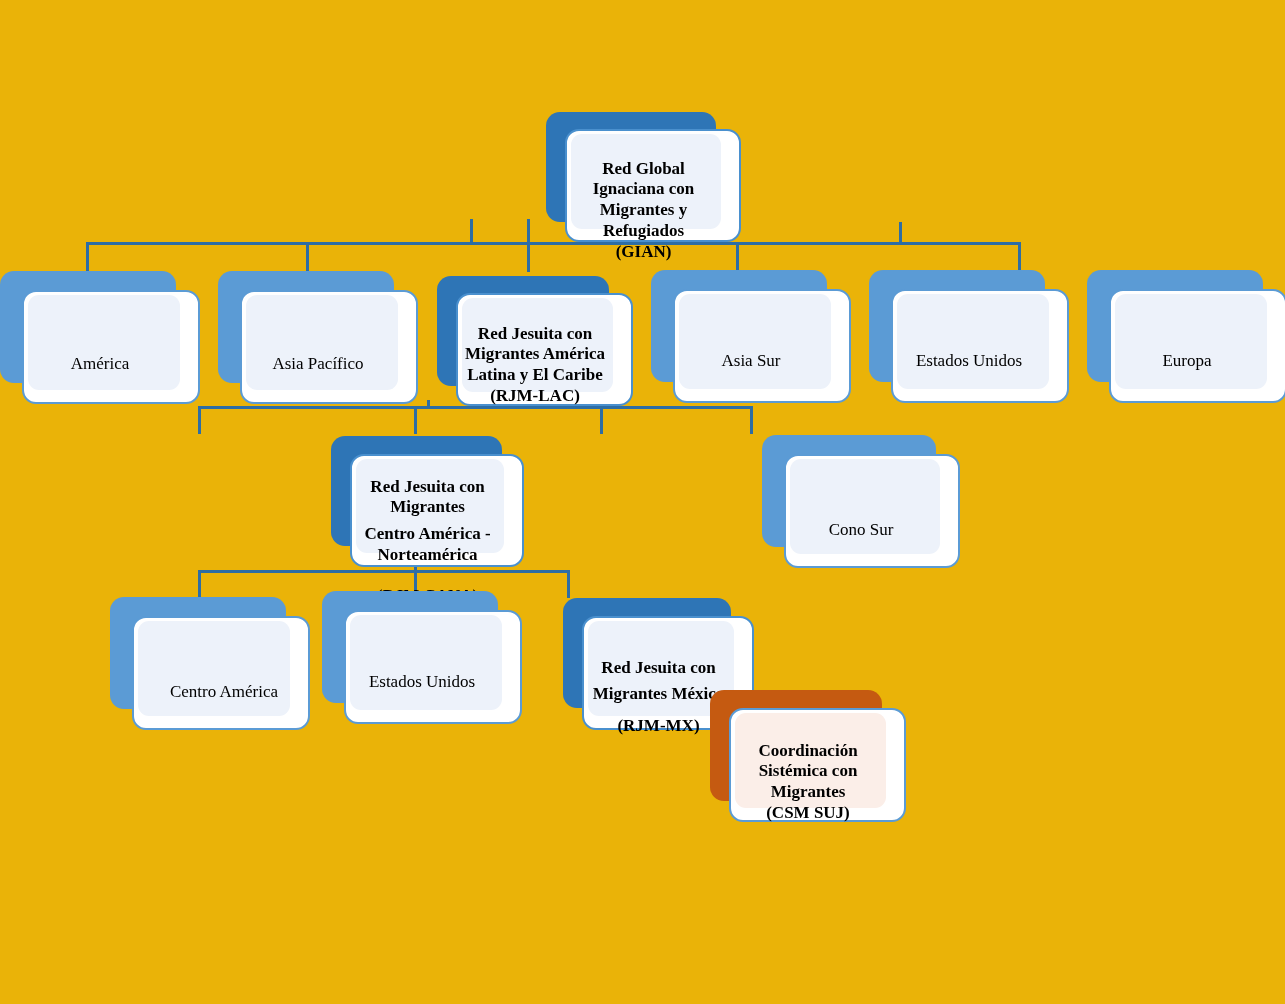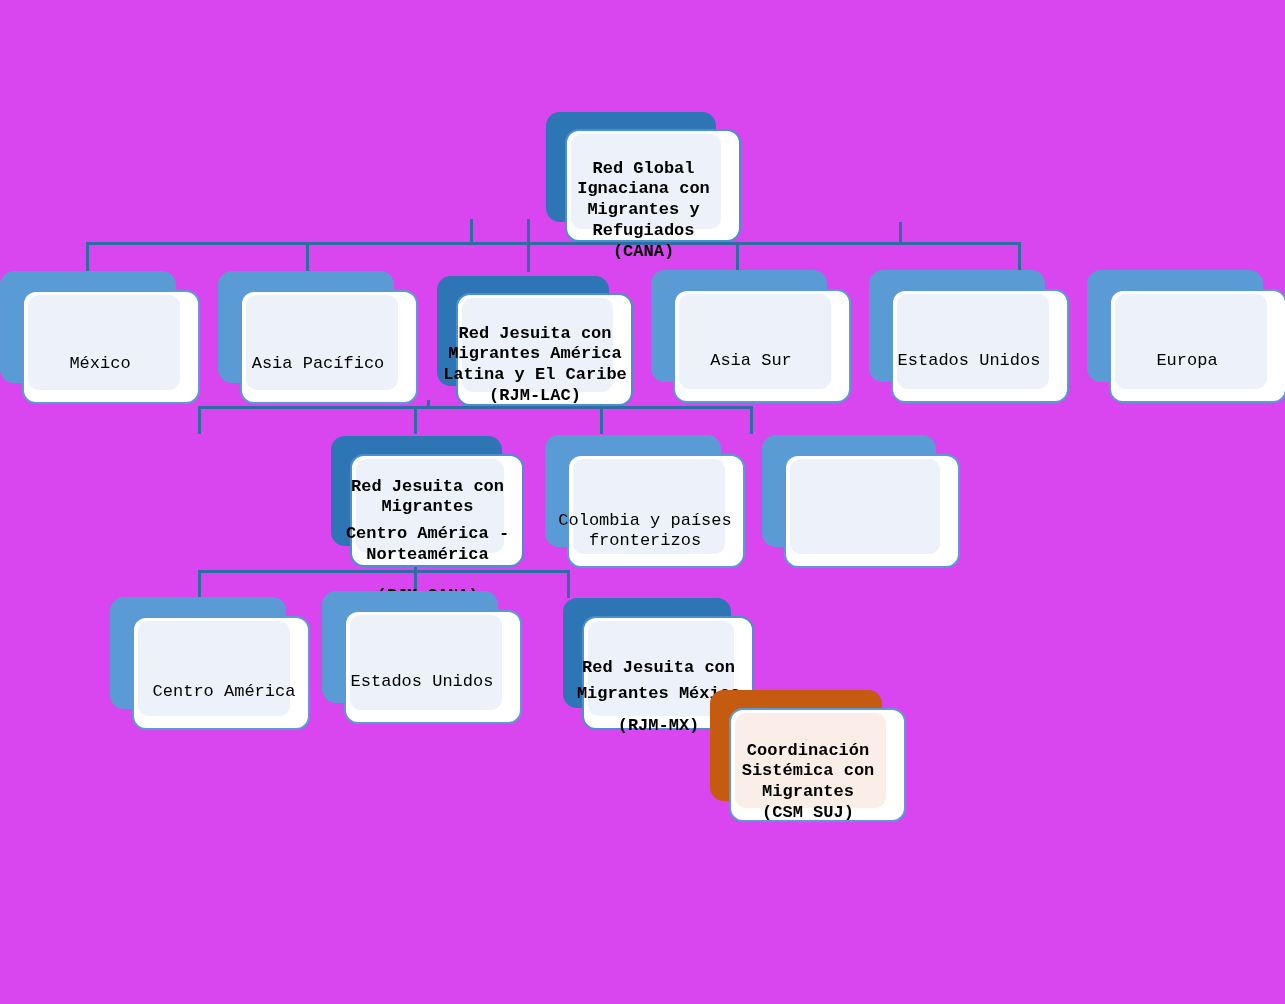--- a/index.html
+++ b/index.html
@@ -4,23 +4,23 @@
 <style>
   html, body {
     margin: 0;
     padding: 0;
     background: #000000;
   }
   #canvas {
     position: relative;
     width: 1285px;
     height: 1004px;
-    background: #d946ef;
+    background: #eab308;
     overflow: hidden;
-    font-family: Liberation Mono, monospace;
+    font-family: Liberation Serif, serif;
   }
 
   
   .conn {
     position: absolute;
     background: #2E6DA4;
   }
   .conn.h { height: 3px; }
   .conn.v { width: 3px; }
 
@@ -115,30 +115,30 @@
 
   <div class="node dark" style="left:546px; top:112px; width:195px; height:130px;">
     <div class="plate" style="width:170px; height:110px;"></div>
     <div class="card" style="left:19px; top:17px; width:176px; height:113px;"></div>
     <div class="fill" style="left:25px; top:22px; width:150px; height:95px;"></div>
     <div class="txt" style="top:26px;">
       <span>Red Global
 Ignaciana con
 Migrantes y
 Refugiados</span>
-      <span class="acr">(CANA)</span>
+      <span class="acr">(GIAN)</span>
     </div>
   </div>
 
   <div class="node plain" style="left:0px; top:271px; width:200px; height:133px;">
     <div class="plate" style="width:176px; height:112px;"></div>
     <div class="card" style="left:22px; top:19px; width:178px; height:114px;"></div>
     <div class="fill" style="left:28px; top:24px; width:152px; height:95px;"></div>
     <div class="txt" style="top:62px;">
-      <span>México</span>
+      <span>América</span>
     </div>
   </div>
 
   <div class="node plain" style="left:218px; top:271px; width:200px; height:133px;">
     <div class="plate" style="width:176px; height:112px;"></div>
     <div class="card" style="left:22px; top:19px; width:178px; height:114px;"></div>
     <div class="fill" style="left:28px; top:24px; width:152px; height:95px;"></div>
     <div class="txt" style="top:62px;">
       <span>Asia Pacífico</span>
     </div>
@@ -190,34 +190,28 @@
     <div class="fill" style="left:25px; top:23px; width:148px; height:94px;"></div>
     <div class="txt" style="top:20px;">
       <span>Red Jesuita con
 Migrantes</span>
       <span class="acr" style="margin-top:6px;">Centro América -
 Norteamérica</span>
       <span class="acr">(RJM CANA)</span>
     </div>
   </div>
 
-  <div class="node plain" style="left:545px; top:435px; width:200px; height:133px;">
-    <div class="plate" style="width:176px; height:112px;"></div>
-    <div class="card" style="left:22px; top:19px; width:178px; height:114px;"></div>
-    <div class="fill" style="left:28px; top:24px; width:152px; height:95px;"></div>
-    <div class="txt" style="top:55px;">
-      <span>Colombia y países
-fronterizos</span>
-    </div>
-  </div>
 
   <div class="node plain" style="left:762px; top:435px; width:198px; height:133px;">
     <div class="plate" style="width:174px; height:112px;"></div>
     <div class="card" style="left:22px; top:19px; width:176px; height:114px;"></div>
     <div class="fill" style="left:28px; top:24px; width:150px; height:95px;"></div>
+    <div class="txt" style="top:64px;">
+      <span>Cono Sur</span>
+    </div>
   </div>
 
   <div class="node plain" style="left:110px; top:597px; width:228px; height:133px;">
     <div class="plate" style="width:176px; height:112px;"></div>
     <div class="card" style="left:22px; top:19px; width:178px; height:114px;"></div>
     <div class="fill" style="left:28px; top:24px; width:152px; height:95px;"></div>
     <div class="txt" style="top:64px;">
       <span>Centro América</span>
     </div>
   </div>

